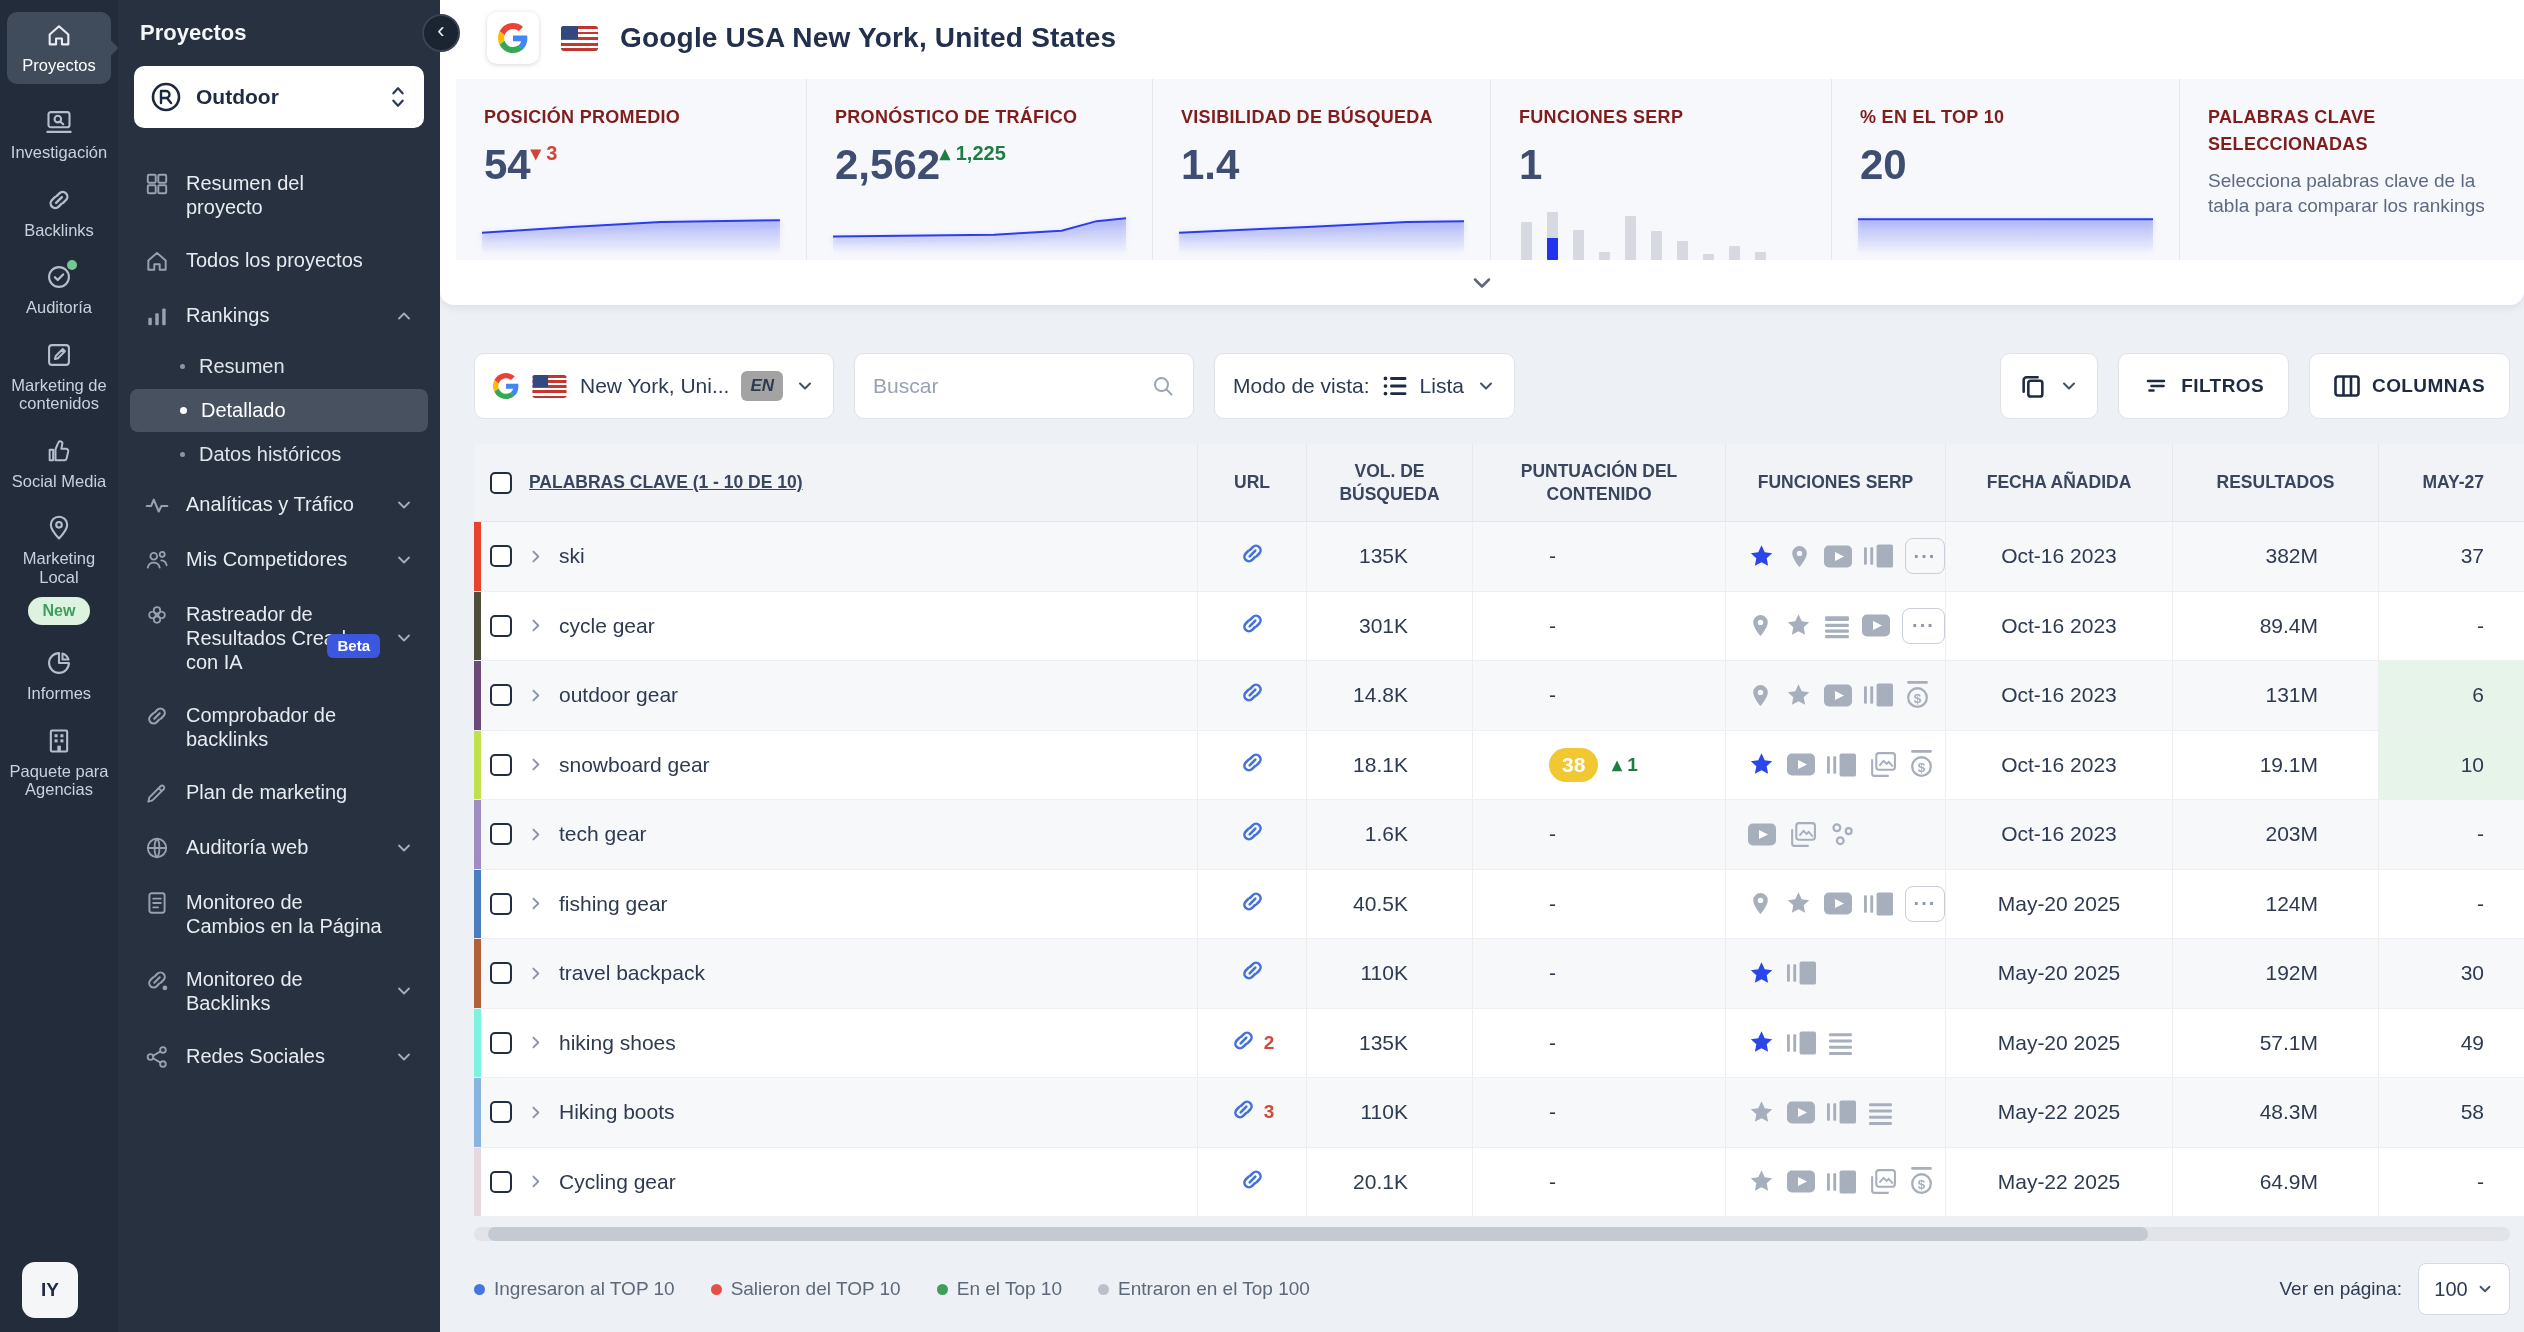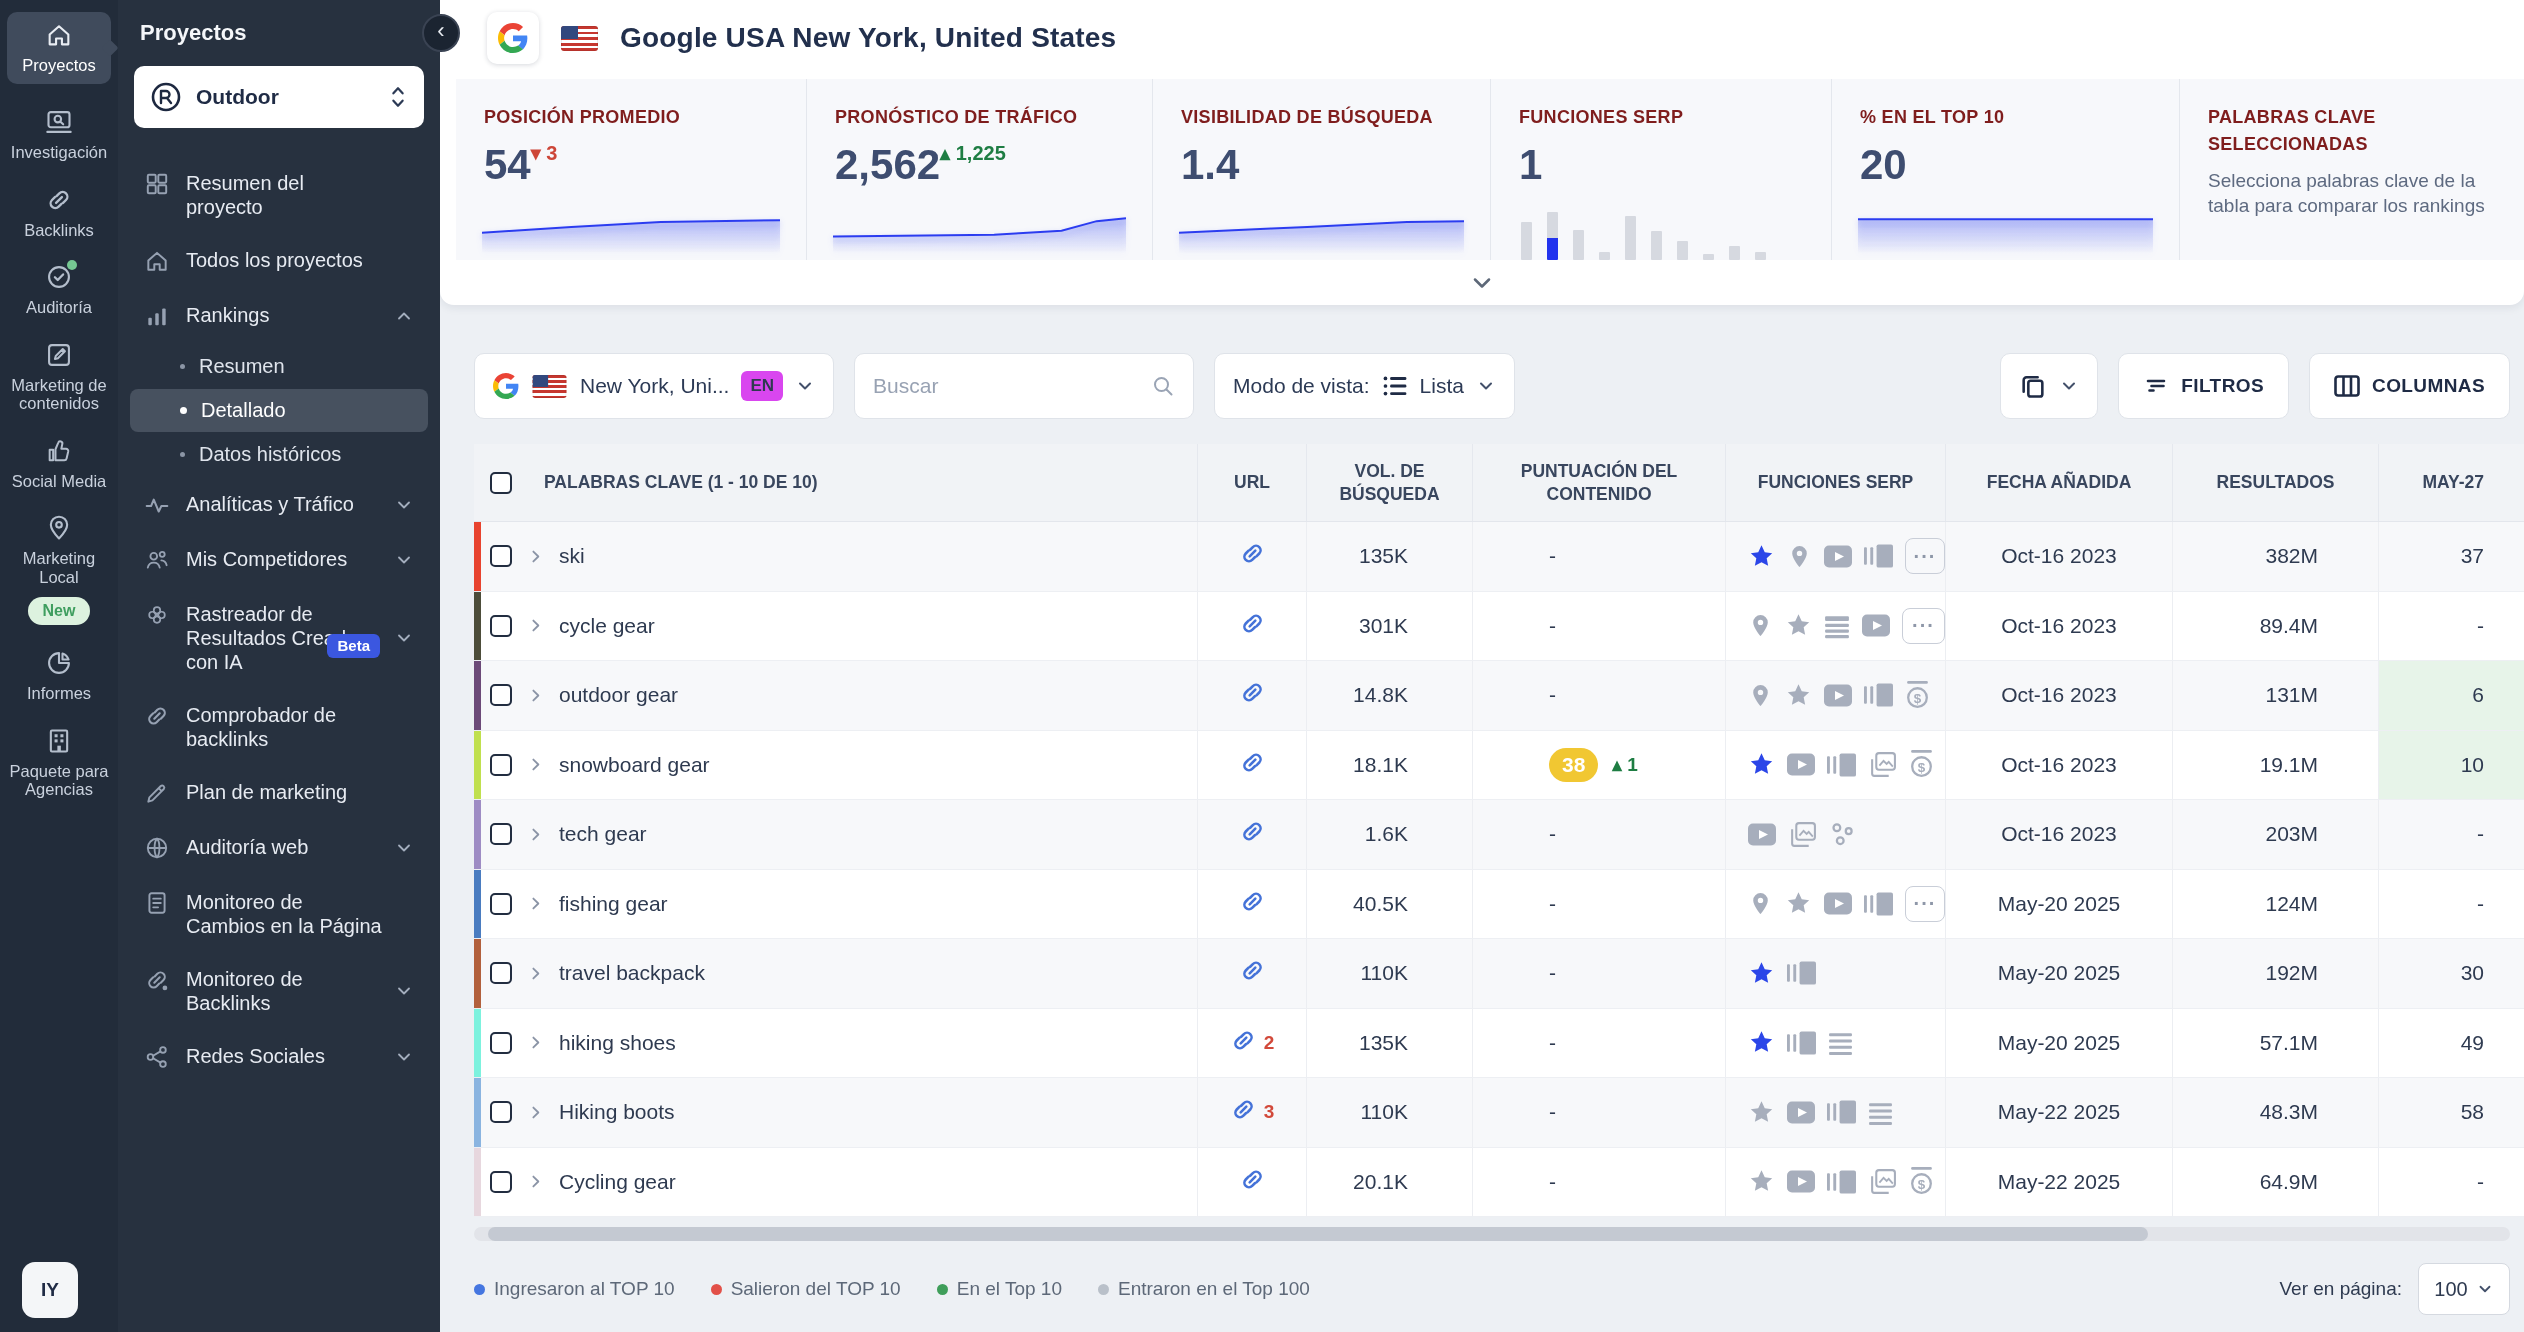--- a/index.html
+++ b/index.html
@@ -79,39 +79,39 @@
   .card .cbody{margin-top:10px;font-size:19px;color:#5e6a80;line-height:1.32;max-width:280px;}
   .expander{position:absolute;left:50%;bottom:4px;transform:translateX(-50%);color:#5d6878;cursor:pointer;}
   .expander svg{width:28px;height:28px;}
 
   
   .toolbar{position:absolute;left:34px;right:14px;top:352px;height:68px;display:flex;align-items:center;gap:20px;}
   .ctl{height:66px;background:#fff;border:1px solid #dfe3e9;border-radius:10px;display:flex;align-items:center;
        gap:12px;padding:0 18px;color:#2c3a55;font-size:21px;cursor:pointer;}
   .ctl .sg{width:26px;height:26px;}
   .ctl .fl{transform:scale(.92);}
-  .en{background:#d946ef;border-radius:6px;padding:5px 9px;font-size:17px;font-weight:bold;color:#2e3a50;}
+  .en{background:#a3a3a3;border-radius:6px;padding:5px 9px;font-size:17px;font-weight:bold;color:#2e3a50;font-style:italic;}
   .cchev{color:#43506a;display:flex;}
   .cchev svg{width:20px;height:20px;}
   .search{width:340px;justify-content:space-between;cursor:text;}
   .search .ph{color:#98a2b3;}
   .search .sic{color:#9aa4b5;}
   .search .sic svg{width:24px;height:24px;display:block;}
   .sp{flex:1;}
   .icbtn svg{display:block;}
   .btn{font-weight:bold;font-size:19px;letter-spacing:.4px;color:#1f2b45;padding:0 24px;}
   .btn svg{width:26px;height:24px;}
 
   
   .table{position:absolute;left:34px;top:444px;width:2050px;background:#fff;}
   .thead,.tr{display:grid;grid-template-columns:723px 109px 166px 253px 220px 227px 206px 146px;}
   .thead{height:78px;background:#f1f3f6;border-bottom:1px solid #e3e6ec;}
   .th{display:flex;align-items:center;justify-content:center;text-align:center;font-size:17.5px;font-weight:bold;
       color:#39465e;border-left:1px solid #e5e8ee;padding:0 10px;line-height:1.3;}
-  .th.kw{justify-content:flex-start;text-align:center;border-left:none;padding-left:16px;gap:32px;}
+  .th.kw{justify-content:flex-start;text-align:center;border-left:none;padding-left:16px;gap:17px;text-decoration:underline;}
   .th.ralign{justify-content:flex-end;padding-right:40px;}
   .cb{width:22px;height:22px;border:2.5px solid #222d40;border-radius:5px;background:#fff;flex:0 0 22px;cursor:pointer;}
   .tr{height:69.5px;border-bottom:1px solid #edeff3;position:relative;}
   .tr.alt{background:#f7f8fa;}
   .td{display:flex;align-items:center;border-left:1px solid #eceef2;font-size:21px;color:#2e3a50;}
   .td.kw{border-left:none;padding-left:16px;gap:15px;position:relative;}
   .cbar{position:absolute;left:0;top:0;bottom:0;width:7px;}
   .rowchev{color:#8b94a6;display:flex;}
   .rowchev svg{width:17px;height:17px;}
   .kwtext{cursor:pointer;}

